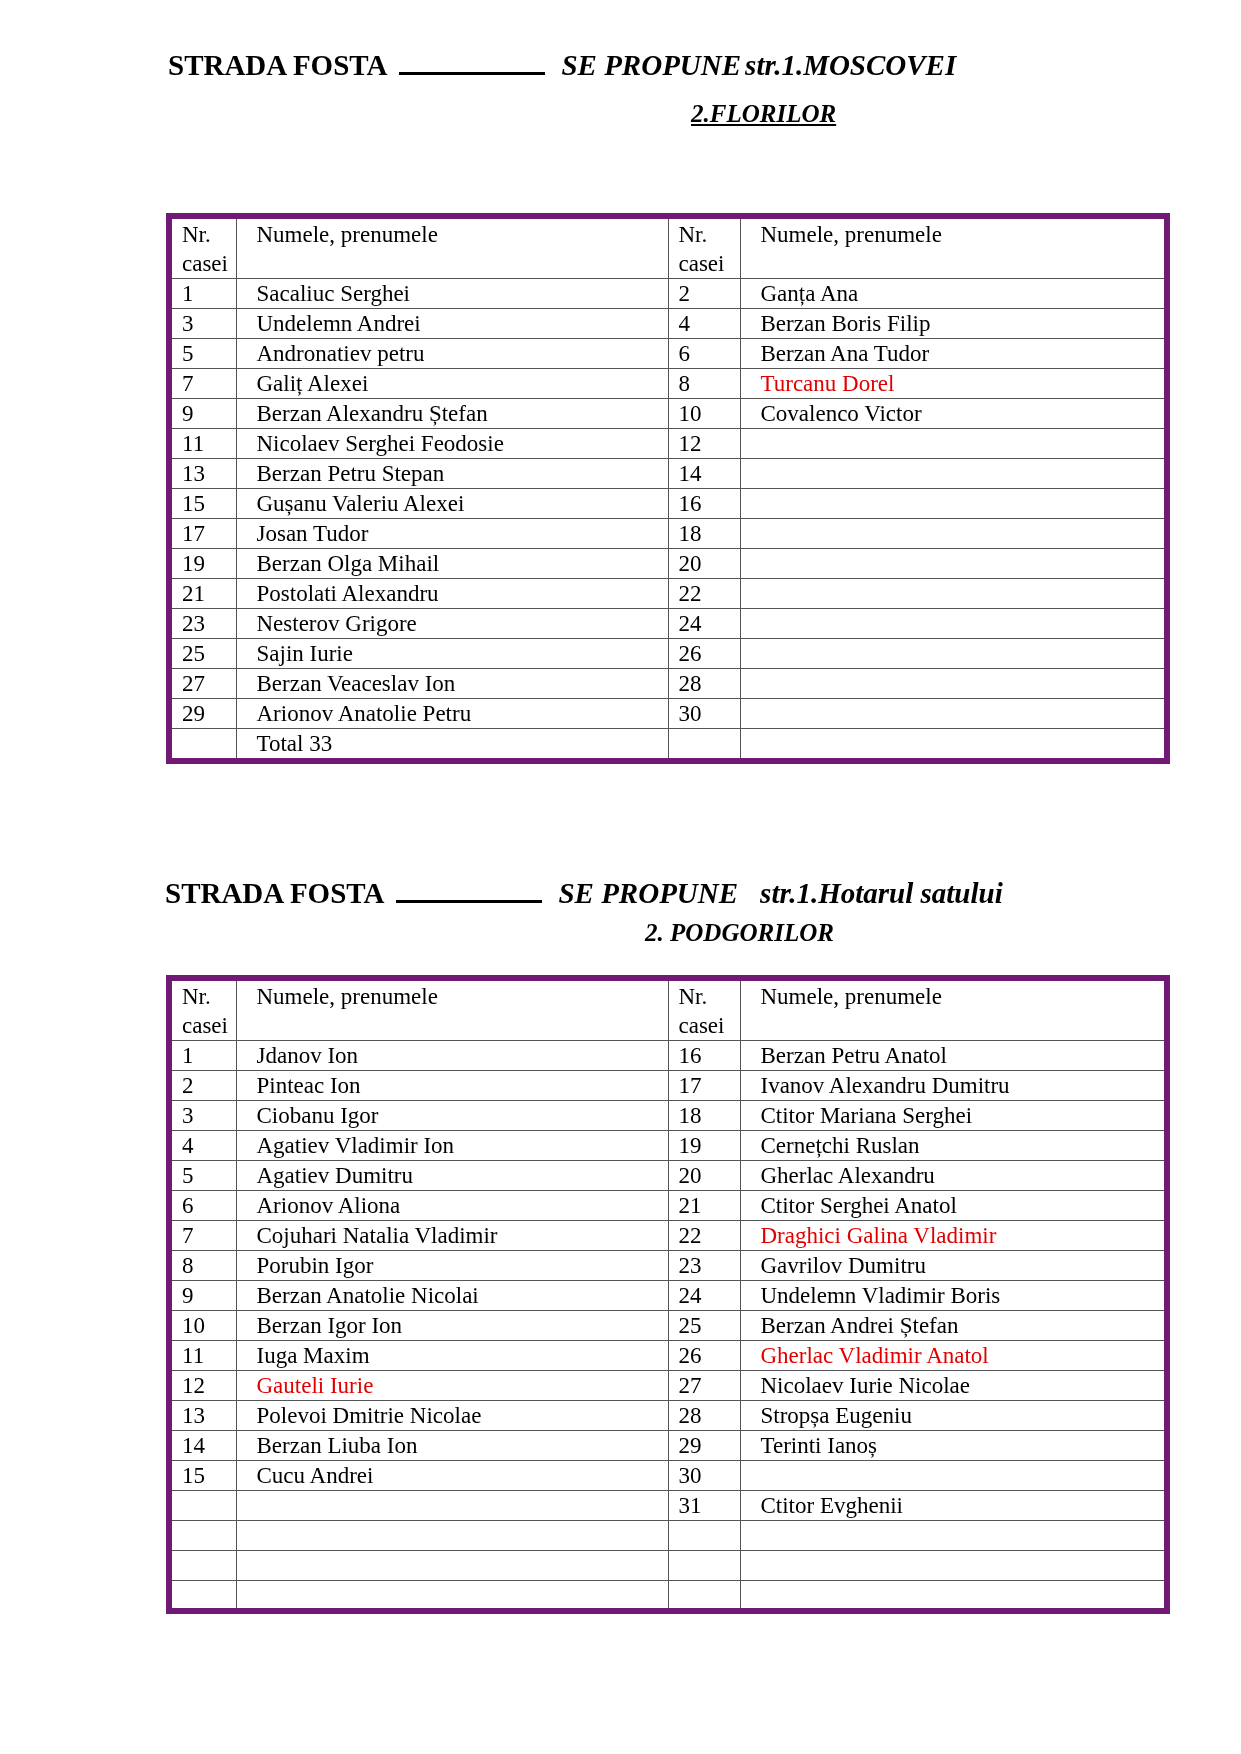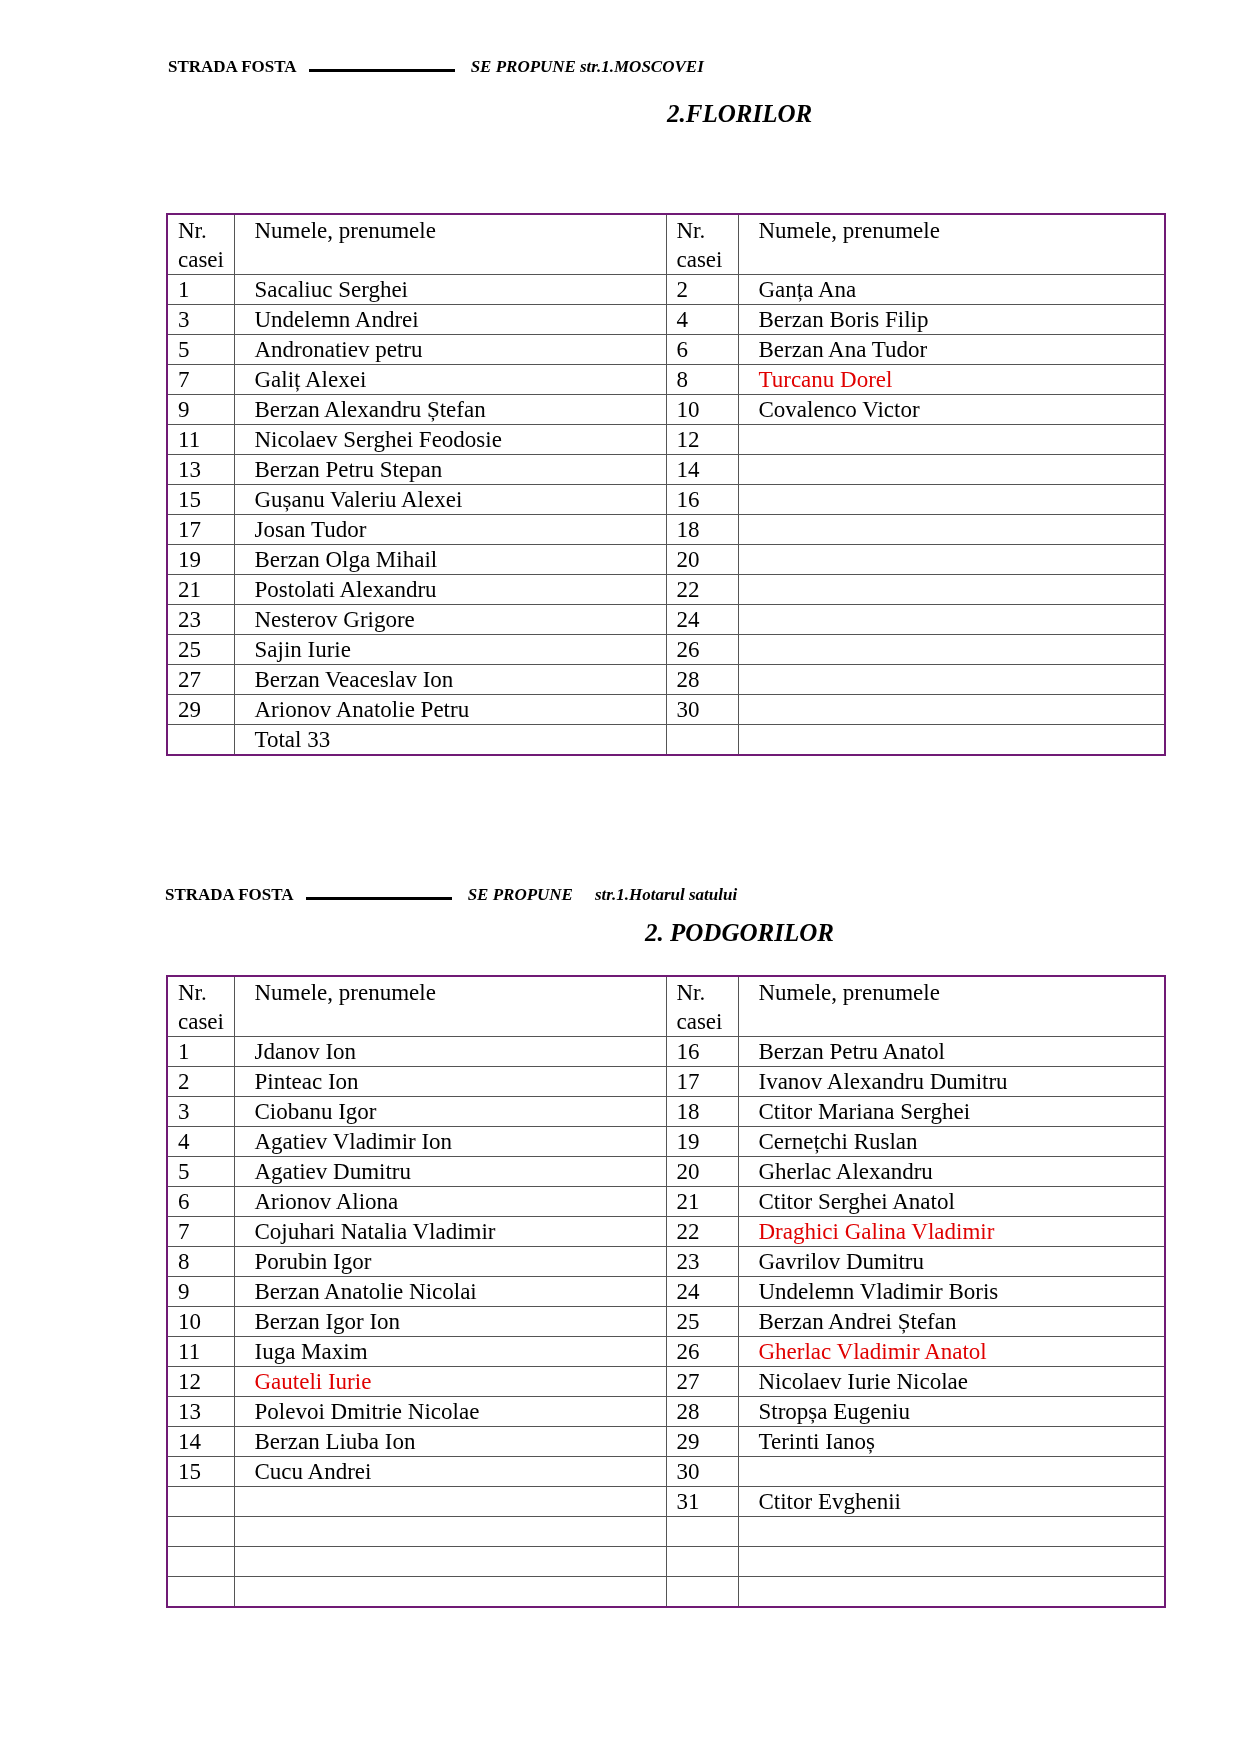--- a/index.html
+++ b/index.html
@@ -7,21 +7,21 @@
   body {
     width: 1241px; height: 1754px;
     position: relative;
     font-family: "Liberation Serif", "DejaVu Serif", serif;
     color: #000;
     overflow: hidden;
   }
   .title-row {
     position: absolute;
     white-space: nowrap;
-    font-size: 17px;
+    font-size: 29px;
     line-height: 30px;
   }
   .b  { font-weight: bold; }
   .bi { font-weight: bold; font-style: italic; }
   .blank-line {
     display: inline-block;
     width: 146px;
     height: 22px;
     border-bottom: 3px solid #000;
     margin: 0 16px 0 12px;
@@ -42,42 +42,42 @@
     width: 998px;
     border-collapse: collapse;
     table-layout: fixed;
     font-size: 23px;
   }
   table.roster th, table.roster td {
     border: 1px solid #555;
     overflow: hidden;
     white-space: nowrap;
   }
-  table.roster { border: 2px solid #701a75; }
+  table.roster { border: 6px solid #701a75; }
   table.roster th {
     font-weight: normal;
     text-align: left;
     vertical-align: top;
     height: 60px;
     line-height: 29px;
     padding: 1px 4px 0 10px;
     white-space: normal;
   }
   table.roster th.name-h { white-space: nowrap; padding-left: 20px; margin-top: 20px; }
   table.roster td {
     height: 30px;
     line-height: 29px;
     padding: 0 4px 0 10px;
   }
   table.roster td.name { padding-left: 20px; }
   td.red { color: var(--red, #e00000); }
   #table1 { top: 213px; }
   #table2 { top: 975px; }
   #sec1-title { top: 50px;  left: 168px; }
-  #sec1-sub   { top: 100px; left: 667px; }
+  #sec1-sub   { top: 100px; left: 691px; text-decoration: underline; }
   #sec2-title { top: 866px; left: 165px; margin-top: 12px; }
   #sec2-sub   { top: 919px; left: 645px; text-align: right; }
 </style>
 </head>
 <body>
 
 <div class="title-row" id="sec1-title">
   <span class="b">STRADA FOSTA</span><span class="blank-line"></span><span class="bi">SE PROPUNE</span><span class="bi street-gap-small">str.1.MOSCOVEI</span>
 </div>
 <div class="subtitle" id="sec1-sub">2.FLORILOR</div>

